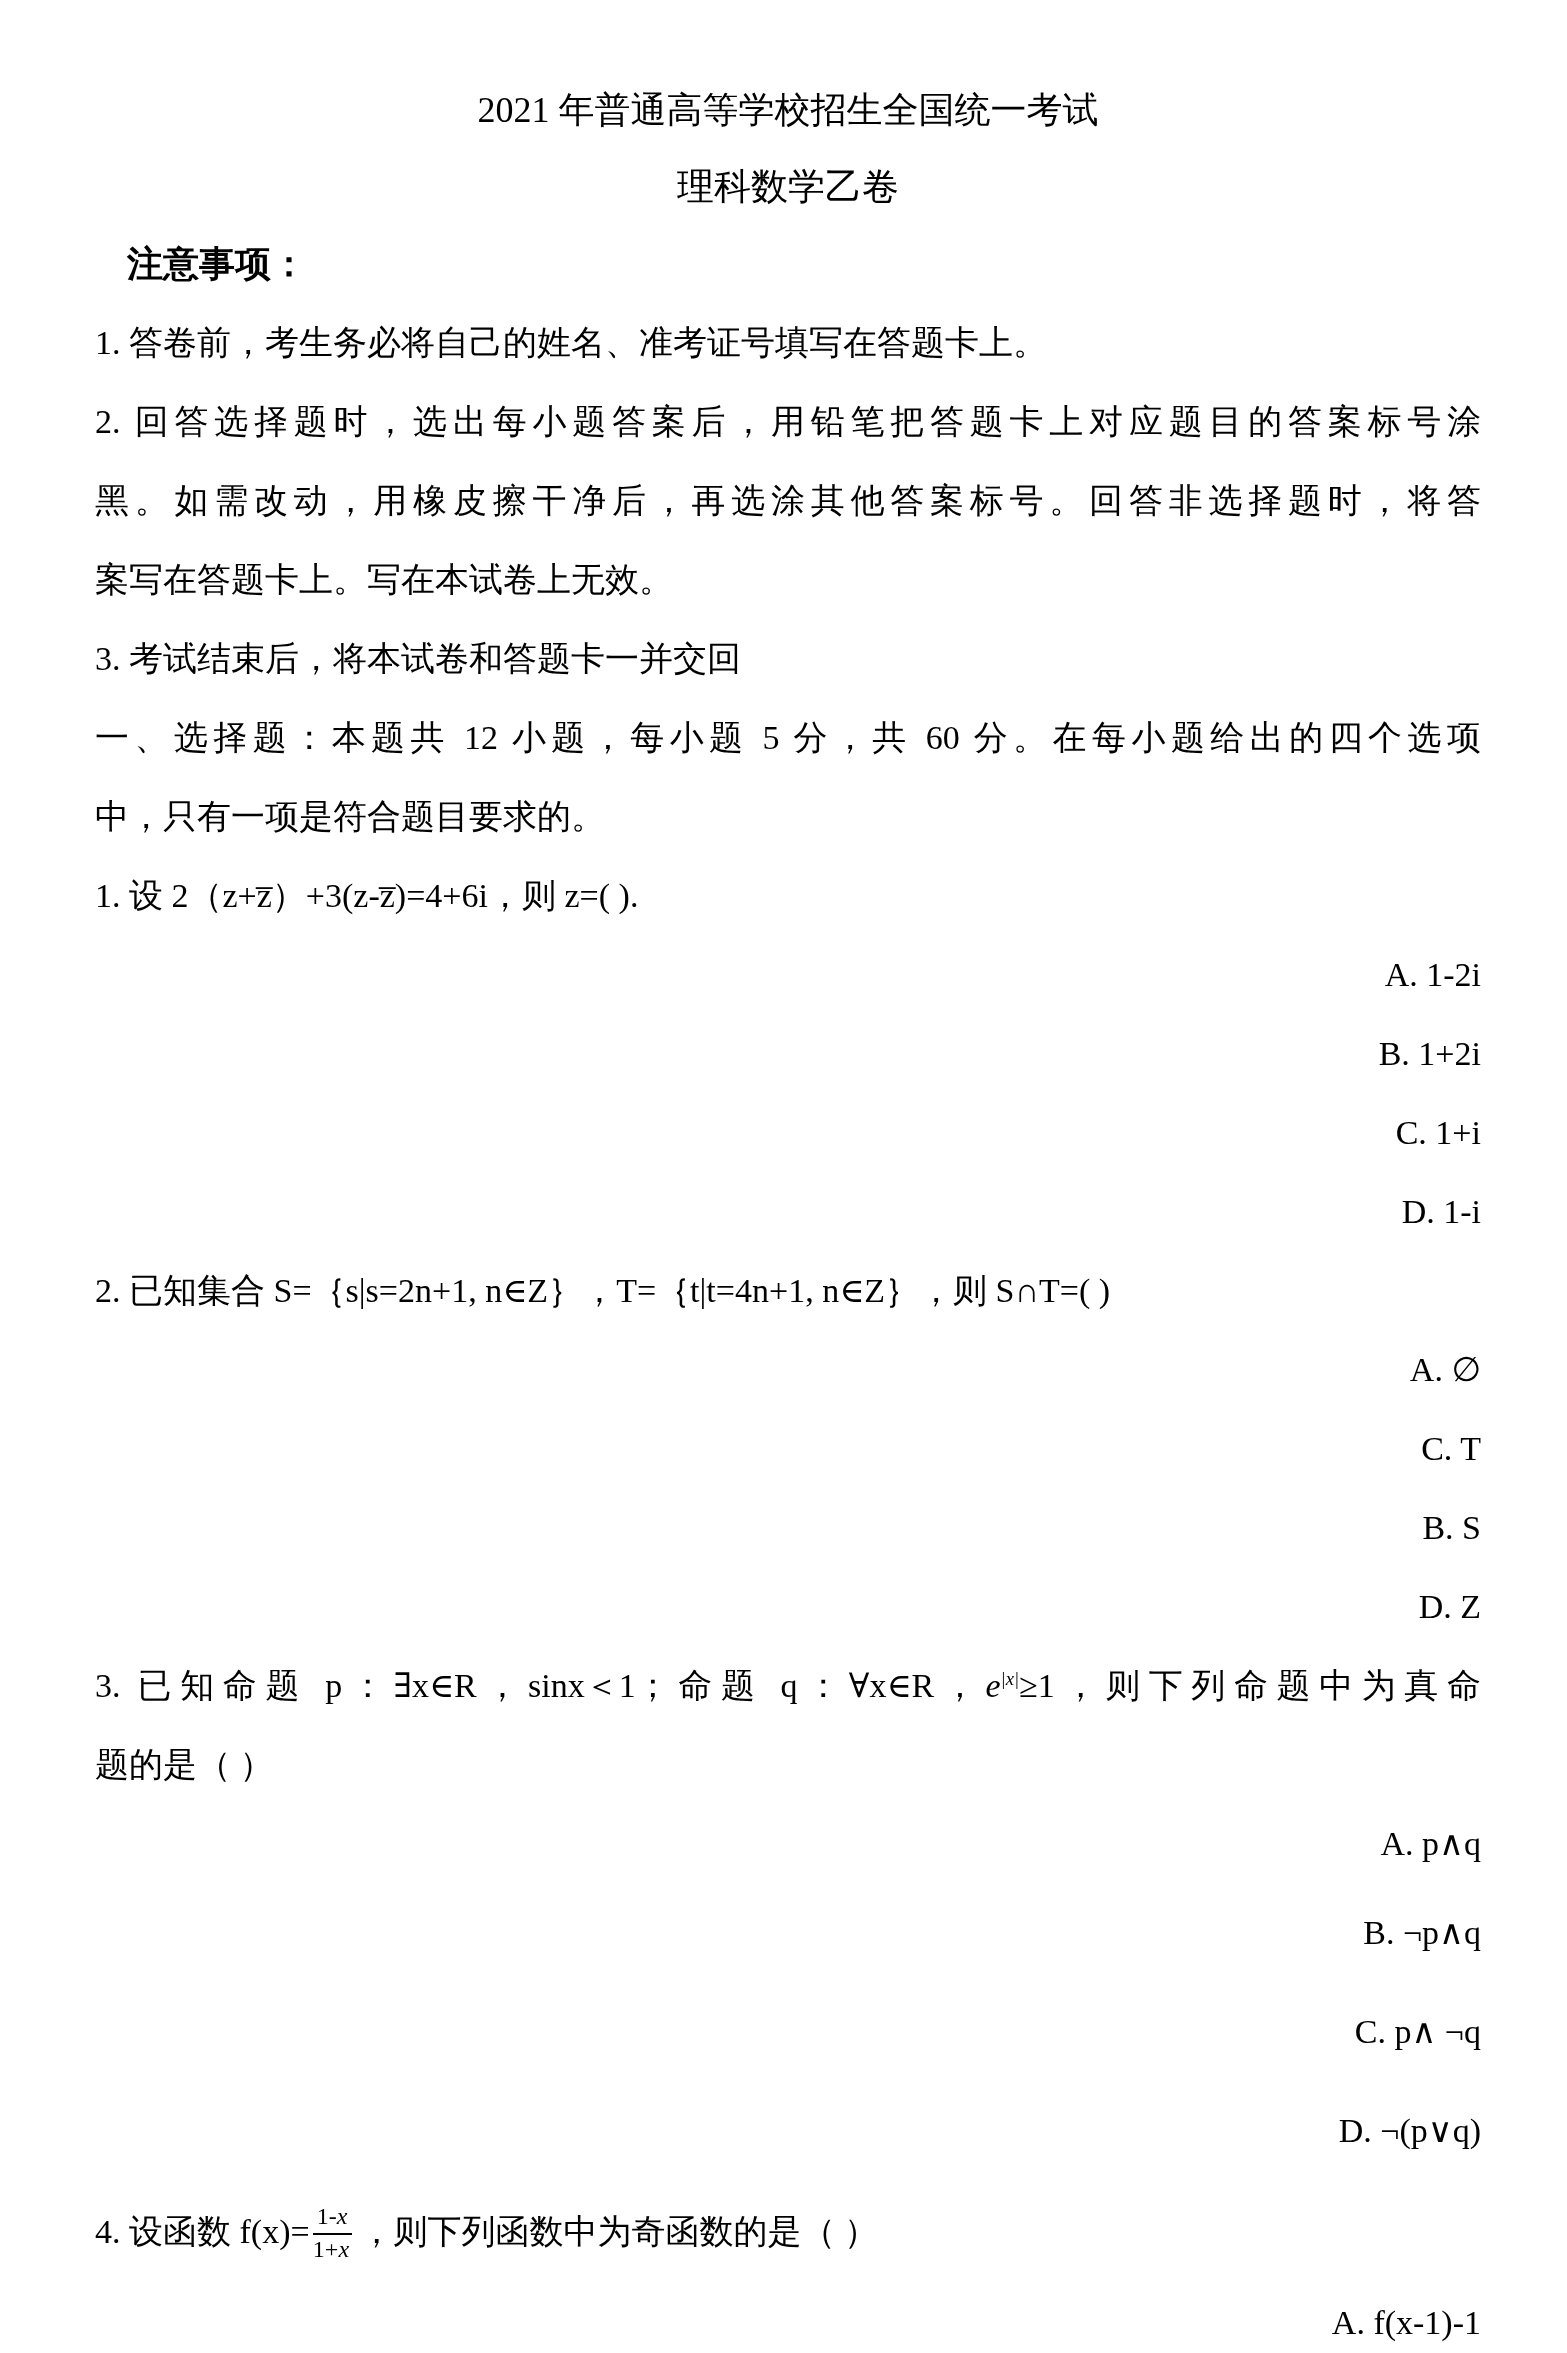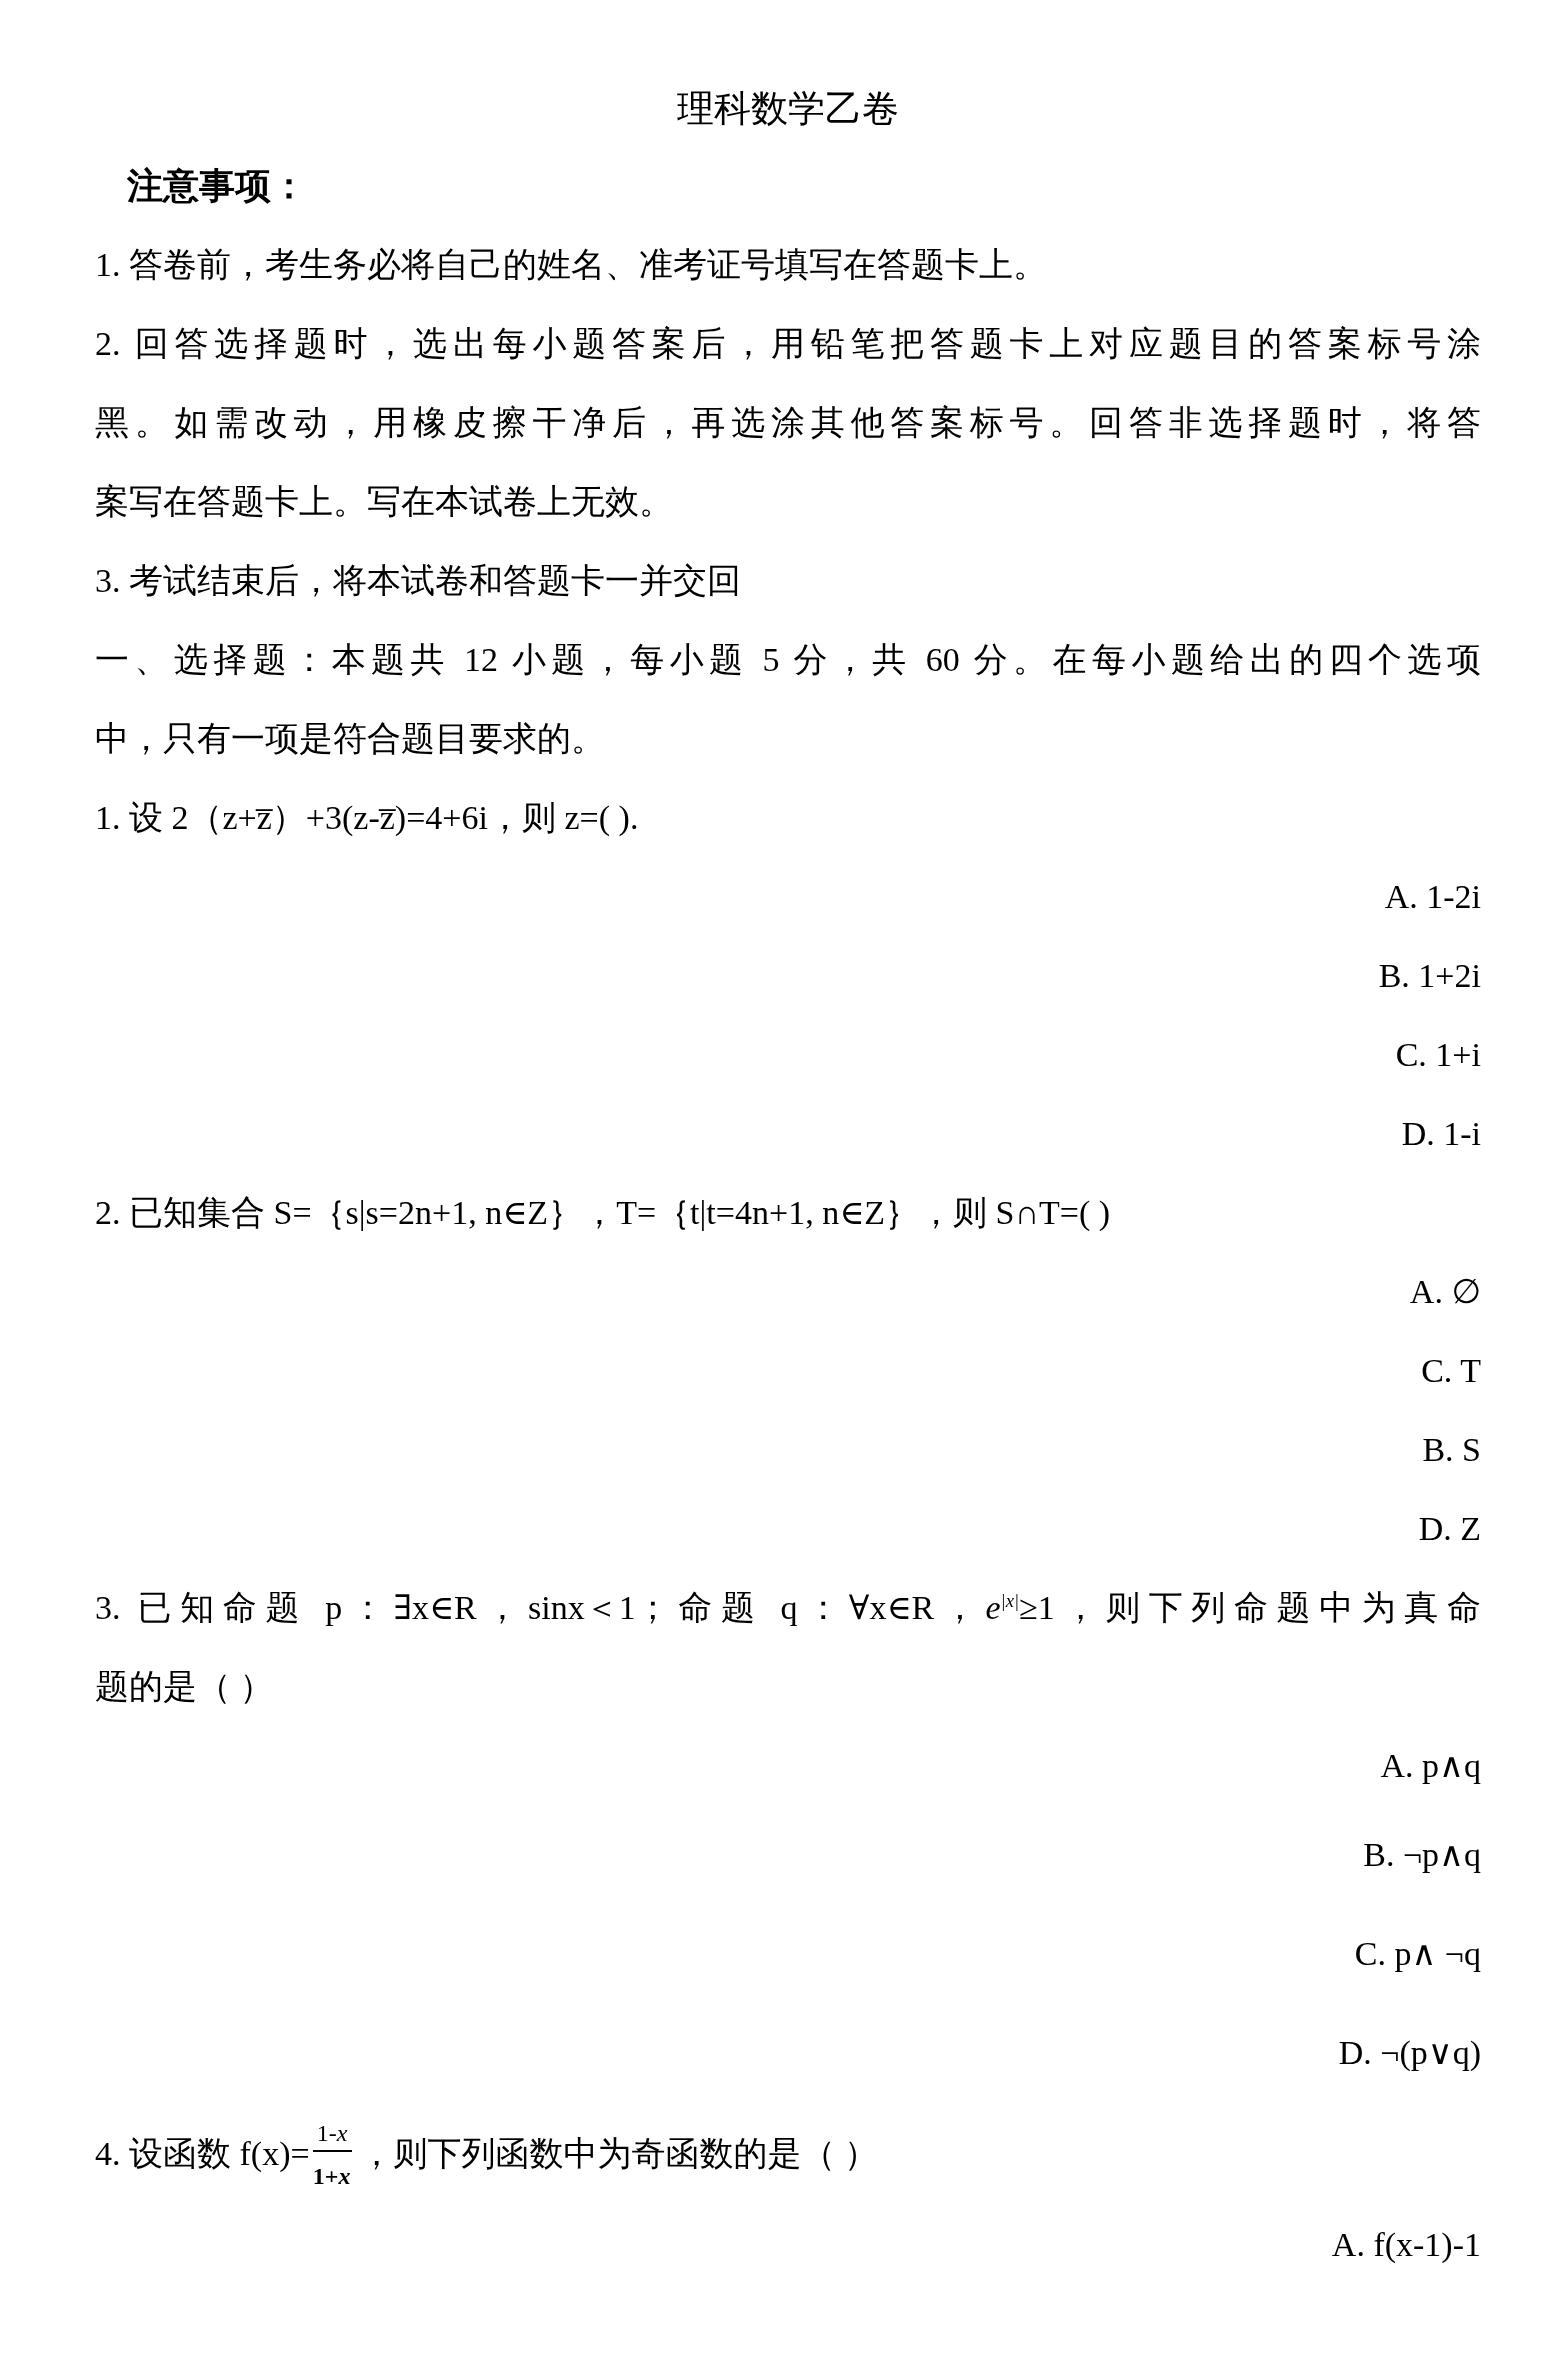--- a/index.html
+++ b/index.html
@@ -29,28 +29,29 @@
 
   .frac {
     display: inline-flex;
     flex-direction: column;
     vertical-align: middle;
     font-size: 24px;
     line-height: 1.18;
     margin: 0 8px 4.9px 3.2px;
   }
   .frac .num { border-bottom: 2.4px solid #000; padding: 0 4px 2.4px; }
-  .frac .den { padding-top: 10px; font-weight: bold; }
+  .frac .den { padding-top: 0; }
 </style>
 </head>
 <body>
 
 <div class="page">
   <div class="content">
 
+    <div class="title">2021 年普通高等学校招生全国统一考试</div>
     <div class="subtitle">理科数学乙卷</div>
 
     <div class="notice-heading">注意事项：</div>
 
     <div class="line">1. 答卷前，考生务必将自己的姓名、准考证号填写在答题卡上。</div>
     <div class="line justify">2. 回答选择题时，选出每小题答案后，用铅笔把答题卡上对应题目的答案标号涂</div>
     <div class="line justify">黑。如需改动，用橡皮擦干净后，再选涂其他答案标号。回答非选择题时，将答</div>
     <div class="line">案写在答题卡上。写在本试卷上无效。</div>
     <div class="line">3. 考试结束后，将本试卷和答题卡一并交回</div>
 

